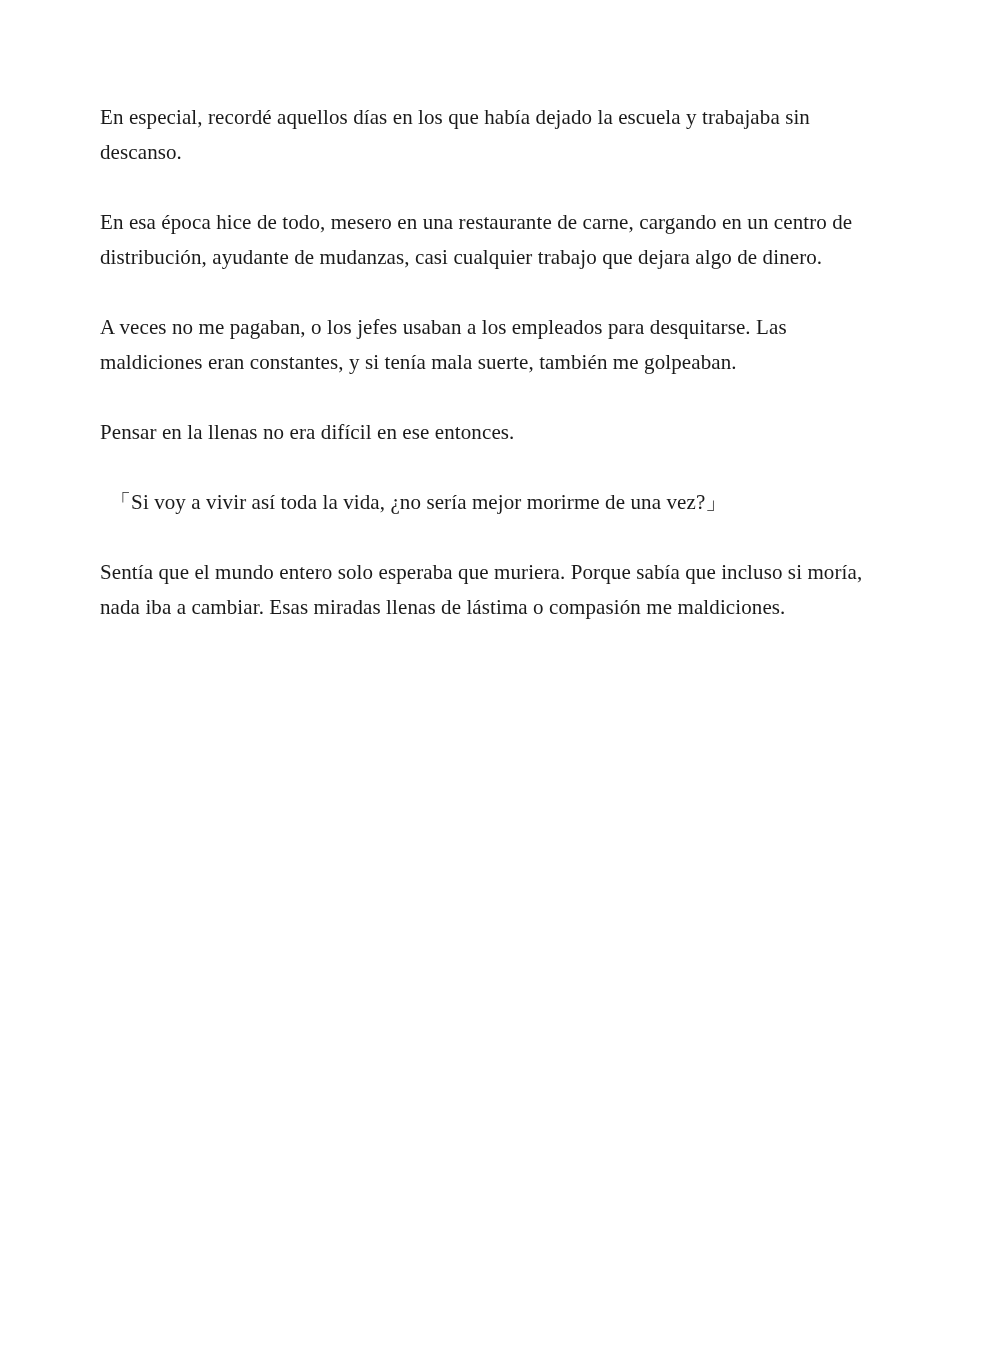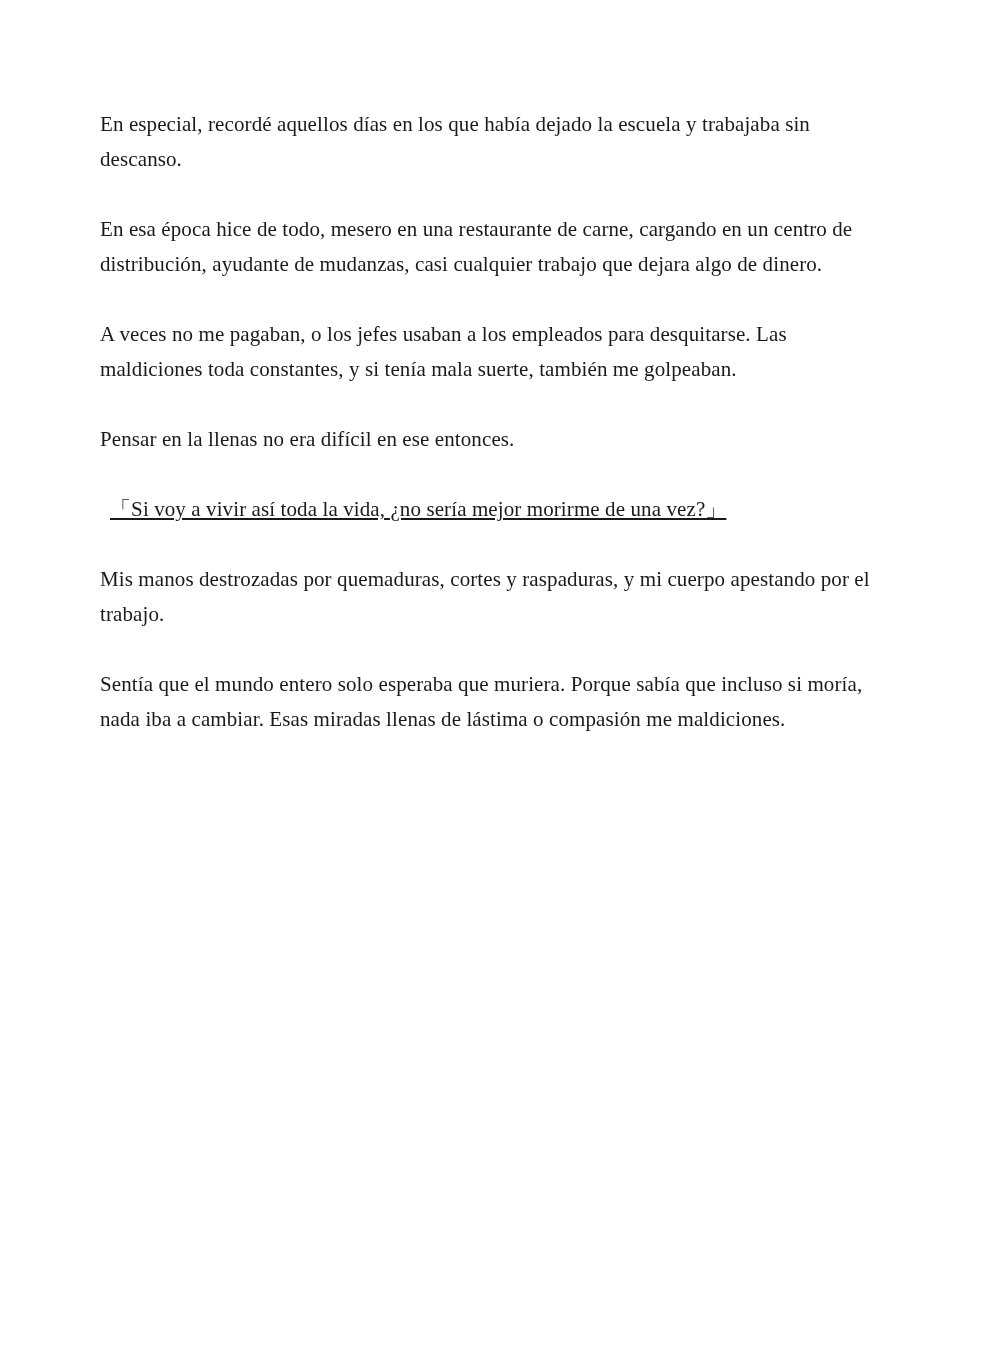--- a/index.html
+++ b/index.html
@@ -9,41 +9,39 @@
     }
     body {
       width: 1000px;
       height: 1350px;
       overflow: hidden;
       position: relative;
     }
     .page {
       position: absolute;
       left: 100px;
-      top: 107px;
+      top: 100px;
       width: 790px;
       font-family: "Liberation Serif", "DejaVu Serif", serif;
       font-size: 21px;
       line-height: 35px;
       color: #1a1a1a;
       letter-spacing: 0.1px;
     }
     .para {
       margin: 0 0 35px 0;
       padding: 0;
     }
     .para.quote {
       padding-left: 10px;
-      text-decoration: underline;
     }
   </style>
 </head>
 <body>
 
 <div class="page">
   <p class="para">En especial, recordé aquellos días en los que había dejado la escuela y trabajaba sin descanso.</p>
   <p class="para">En esa época hice de todo, mesero en una restaurante de carne, cargando en un centro de distribución, ayudante de mudanzas, casi cualquier trabajo que dejara algo de dinero.</p>
-  <p class="para">A veces no me pagaban, o los jefes usaban a los empleados para desquitarse. Las maldiciones toda constantes, y si tenía mala suerte, también me golpeaban.</p>
+  <p class="para">A veces no me pagaban, o los jefes usaban a los empleados para desquitarse. Las maldiciones eran constantes, y si tenía mala suerte, también me golpeaban.</p>
   <p class="para">Pensar en la llenas no era difícil en ese entonces.</p>
   <p class="para quote">「Si voy a vivir así toda la vida, ¿no sería mejor morirme de una vez?」</p>
-  <p class="para">Mis manos destrozadas por quemaduras, cortes y raspaduras, y mi cuerpo apestando por el trabajo.</p>
   <p class="para">Sentía que el mundo entero solo esperaba que muriera. Porque sabía que incluso si moría, nada iba a cambiar. Esas miradas llenas de lástima o compasión me maldiciones.</p>
 </div>
 
 </body></html>

